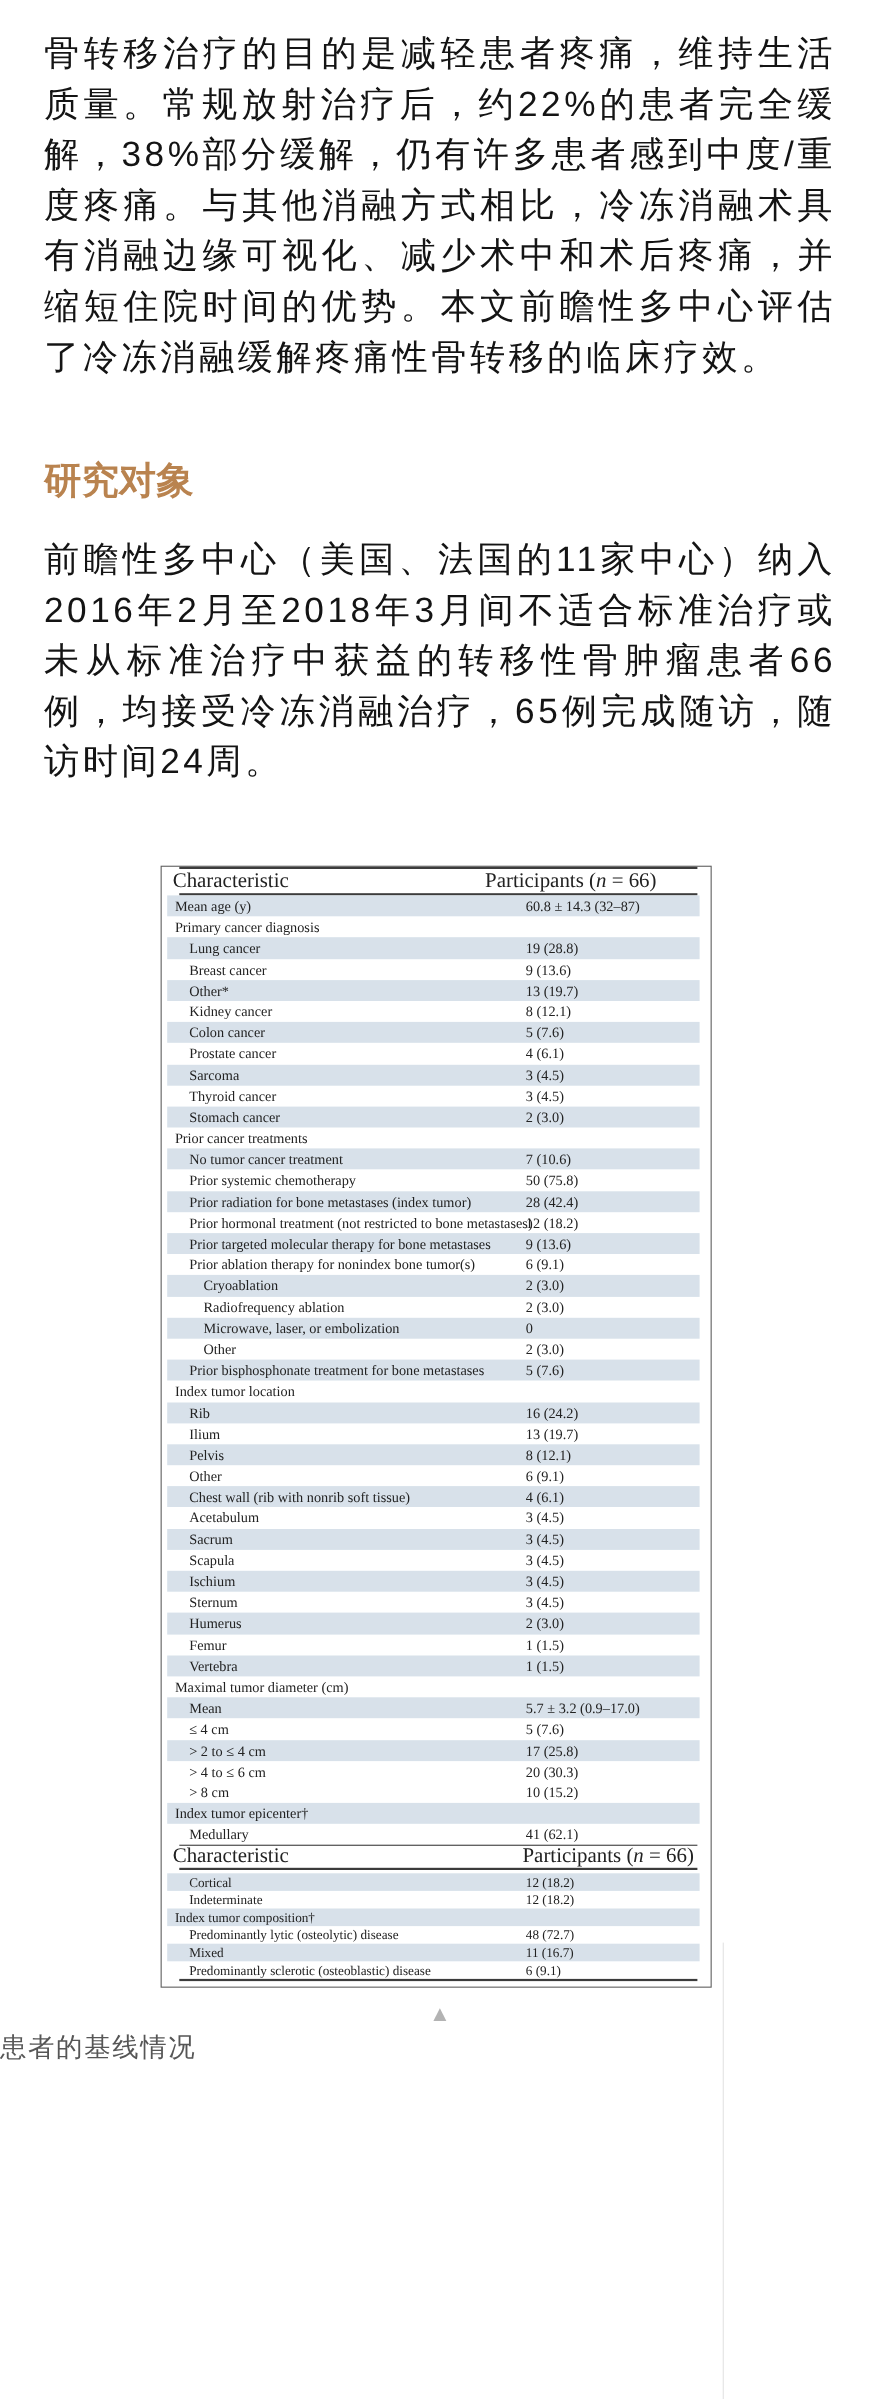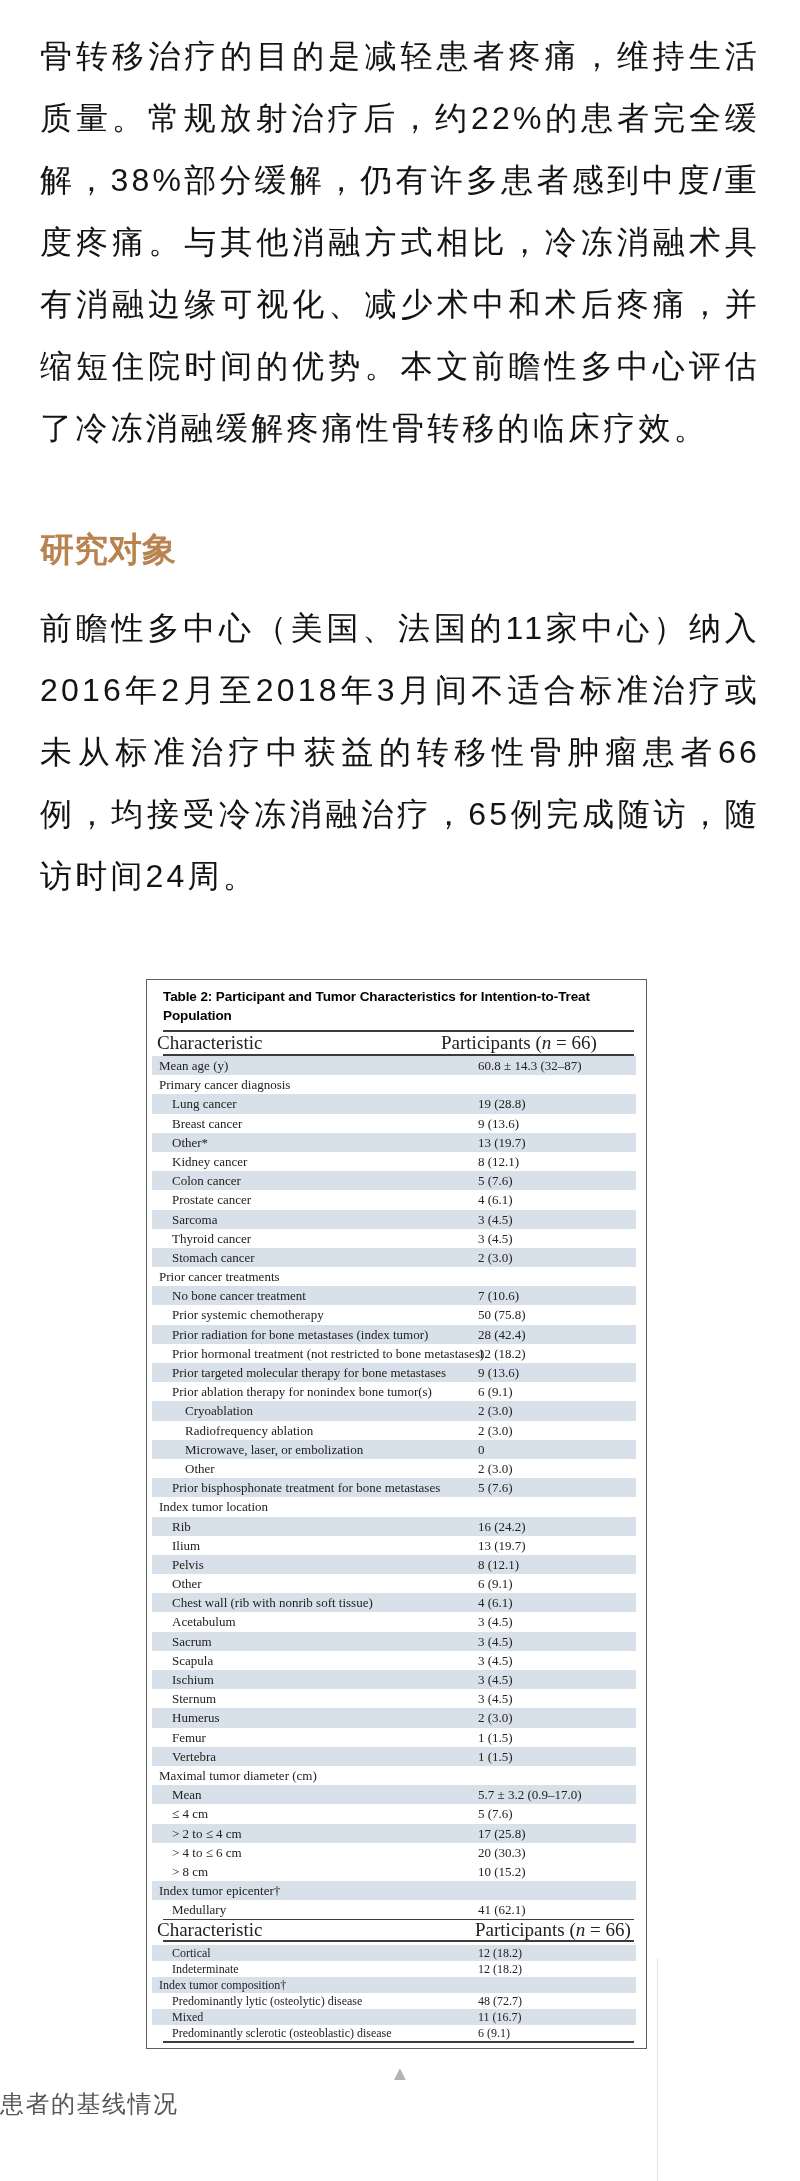--- a/index.html
+++ b/index.html
@@ -1,19 +1,19 @@
 <!DOCTYPE html>
 <html style="--heading: #b9834f; --shade: #d8e1ea; --tri: #b3b3b3; --cap: #565656;"><head>
 <meta charset="utf-8">
 <style>
   html,body{margin:0;padding:0;background:#ffffff;}
   .page{position:relative;width:800px;height:2181px;background:#fff;overflow:hidden;
         font-family:"Liberation Sans", sans-serif;}
   .text-block{padding:0 40px;}
-  .para{margin:0;font-size:32px;line-height:62px;letter-spacing:3.2px;color:#141414;
+  .para{margin:0;font-size:32px;line-height:46px;letter-spacing:3.2px;color:#141414;
         text-align:justify;text-justify:inter-ideograph;}
   .para1{padding-top:25px;}
   .heading{margin:0;padding:66px 0 0 0;font-family:"Liberation Serif", serif;
            font-size:34px;line-height:50px;font-weight:bold;color:var(--heading,#b9834f);}
   .para2{padding-top:22px;}
 
   
   .tfigure{position:relative;margin:0;}
   .img-edge{position:absolute;left:657px;top:979px;width:1px;height:1092px;background:#e3e3e3;}
   .tbox{position:relative;box-sizing:border-box;width:501px;margin:72px 0 0 146px;
@@ -53,21 +53,20 @@
 
   <div class="text-block">
     <p class="para para1">骨转移治疗的目的是减轻患者疼痛，维持生活质量。常规放射治疗后，约22%的患者完全缓解，38%部分缓解，仍有许多患者感到中度/重度疼痛。与其他消融方式相比，冷冻消融术具有消融边缘可视化、减少术中和术后疼痛，并缩短住院时间的优势。本文前瞻性多中心评估了冷冻消融缓解疼痛性骨转移的临床疗效。</p>
     <h2 class="heading">研究对象</h2>
     <p class="para para2">前瞻性多中心（美国、法国的11家中心）纳入2016年2月至2018年3月间不适合标准治疗或未从标准治疗中获益的转移性骨肿瘤患者66例，均接受冷冻消融治疗，65例完成随访，随访时间24周。</p>
   </div>
 
   <figure class="tfigure">
     <div class="img-edge"></div>
     <div class="tbox">
-      <div class="t-title">Table 2: Participant and Tumor Characteristics for Intention-to-Treat Population</div>
       <div class="t-rule"></div>
 
       <div class="t-header top">
         <span>Characteristic</span>
         <span class="hval"><span>Participants (</span><i>n</i><span> = 66)</span></span>
       </div>
       <div class="t-rule"></div>
 
       <div class="rows">
           <div class="trow ind0 shaded"><span class="tlabel">Mean age (y)</span><span class="tvalue">60.8 ± 14.3 (32–87)</span></div>
@@ -75,21 +74,21 @@
           <div class="trow ind1 shaded"><span class="tlabel">Lung cancer</span><span class="tvalue">19 (28.8)</span></div>
           <div class="trow ind1"><span class="tlabel">Breast cancer</span><span class="tvalue">9 (13.6)</span></div>
           <div class="trow ind1 shaded"><span class="tlabel">Other*</span><span class="tvalue">13 (19.7)</span></div>
           <div class="trow ind1"><span class="tlabel">Kidney cancer</span><span class="tvalue">8 (12.1)</span></div>
           <div class="trow ind1 shaded"><span class="tlabel">Colon cancer</span><span class="tvalue">5 (7.6)</span></div>
           <div class="trow ind1"><span class="tlabel">Prostate cancer</span><span class="tvalue">4 (6.1)</span></div>
           <div class="trow ind1 shaded"><span class="tlabel">Sarcoma</span><span class="tvalue">3 (4.5)</span></div>
           <div class="trow ind1"><span class="tlabel">Thyroid cancer</span><span class="tvalue">3 (4.5)</span></div>
           <div class="trow ind1 shaded"><span class="tlabel">Stomach cancer</span><span class="tvalue">2 (3.0)</span></div>
           <div class="trow ind0"><span class="tlabel">Prior cancer treatments</span><span class="tvalue"></span></div>
-          <div class="trow ind1 shaded"><span class="tlabel">No bone cancer treatment</span><span class="tvalue">7 (10.6)</span></div>
+          <div class="trow ind1 shaded"><span class="tlabel">No tumor cancer treatment</span><span class="tvalue">7 (10.6)</span></div>
           <div class="trow ind1"><span class="tlabel">Prior systemic chemotherapy</span><span class="tvalue">50 (75.8)</span></div>
           <div class="trow ind1 shaded"><span class="tlabel">Prior radiation for bone metastases (index tumor)</span><span class="tvalue">28 (42.4)</span></div>
           <div class="trow ind1"><span class="tlabel">Prior hormonal treatment (not restricted to bone metastases)</span><span class="tvalue">12 (18.2)</span></div>
           <div class="trow ind1 shaded"><span class="tlabel">Prior targeted molecular therapy for bone metastases</span><span class="tvalue">9 (13.6)</span></div>
           <div class="trow ind1"><span class="tlabel">Prior ablation therapy for nonindex bone tumor(s)</span><span class="tvalue">6 (9.1)</span></div>
           <div class="trow ind2 shaded"><span class="tlabel">Cryoablation</span><span class="tvalue">2 (3.0)</span></div>
           <div class="trow ind2"><span class="tlabel">Radiofrequency ablation</span><span class="tvalue">2 (3.0)</span></div>
           <div class="trow ind2 shaded"><span class="tlabel">Microwave, laser, or embolization</span><span class="tvalue">0</span></div>
           <div class="trow ind2"><span class="tlabel">Other</span><span class="tvalue">2 (3.0)</span></div>
           <div class="trow ind1 shaded"><span class="tlabel">Prior bisphosphonate treatment for bone metastases</span><span class="tvalue">5 (7.6)</span></div>

